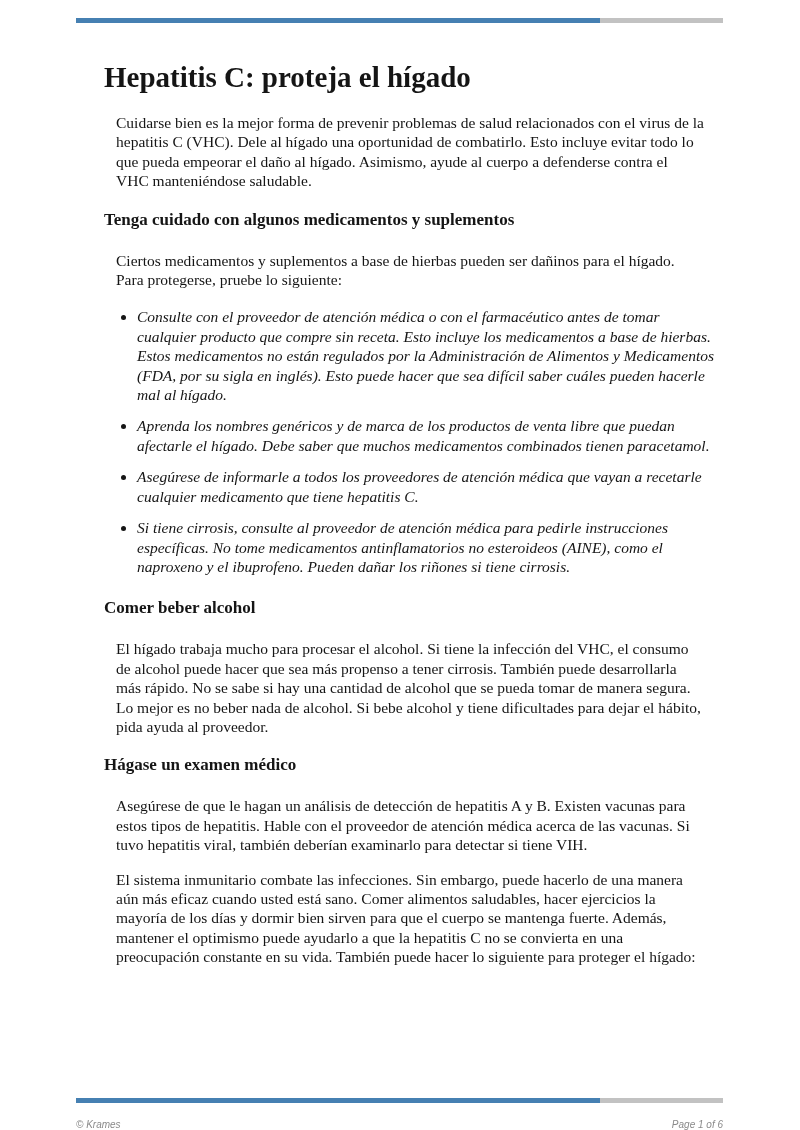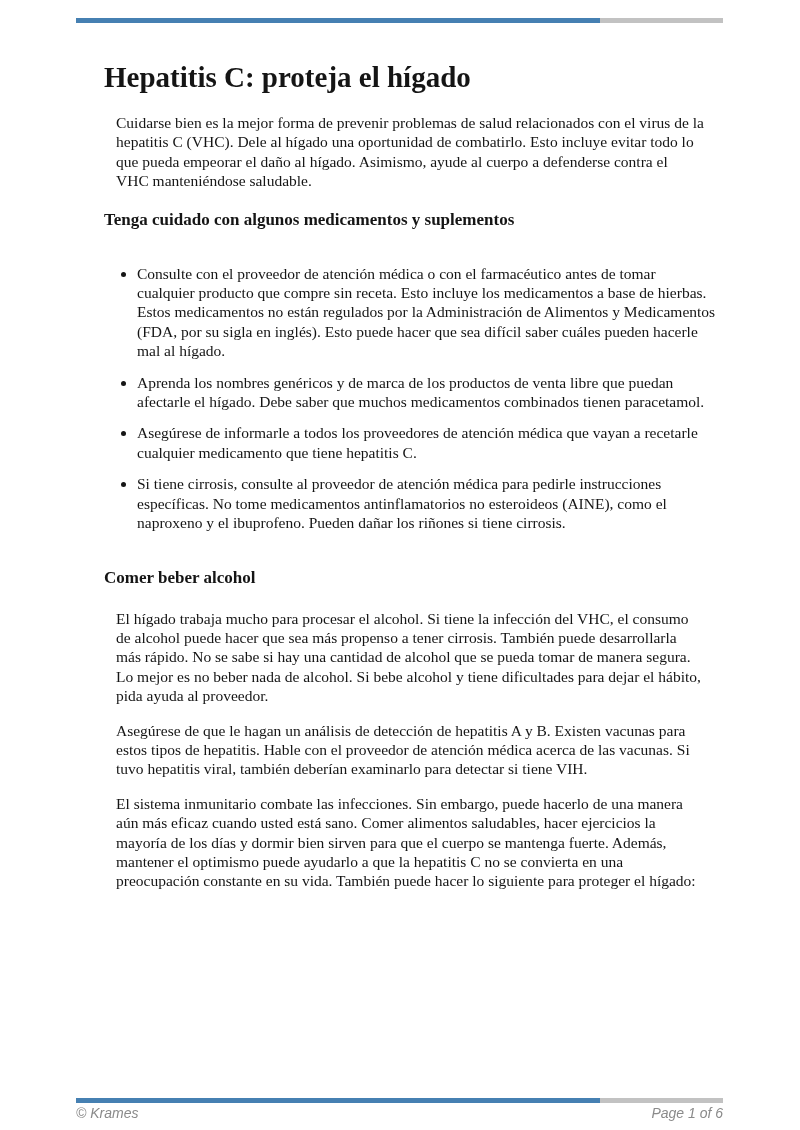--- a/index.html
+++ b/index.html
@@ -44,22 +44,23 @@
     line-height: 27px;
     font-weight: bold;
     margin: 15px 0 18px 0;
   }
   p {
     font-size: 15.5px;
     line-height: 19.4px;
     margin: 15px 12px;
   }
   ul {
-    margin: 31px 0;
+    margin: 18px 0;
     padding-left: 33px;
+    font-style: italic;
   }
   li {
     font-size: 15.5px;
     line-height: 19.4px;
     margin-bottom: 12px;
   }
 
   .footer {
     position: absolute;
     left: 76px;
@@ -68,54 +69,56 @@
   }
   .footer .rule-inner {
     display: flex;
     height: 5px;
   }
   .footer .rule-inner .seg-blue { width: 81%; height: 100%; background: var(--accent-blue, #4680b2); }
   .footer .rule-inner .seg-gray { flex: 1; height: 100%; background: var(--accent-gray, #c2c2c2); }
   .footer-row {
     display: flex;
     justify-content: space-between;
-    margin-top: 2px;
+    margin-top: 16px;
     font-family: "Liberation Sans", sans-serif;
     font-style: italic;
-    font-size: 14px;
+    font-size: 10px;
     color: var(--footer-text, #8a8a8a);
   }
 </style>
 </head>
 <body>
 
 <div class="page">
 
   <div class="rule rule-top">
     <div class="seg-blue"></div>
     <div class="seg-gray"></div>
   </div>
 
   <div class="content">
 
     <h1>Hepatitis C: proteja el hígado</h1>
 
     <p>Cuidarse bien es la mejor forma de prevenir problemas de salud relacionados con el virus de la hepatitis C (VHC). Dele al hígado una oportunidad de combatirlo. Esto incluye evitar todo lo que pueda empeorar el daño al hígado. Asimismo, ayude al cuerpo a defenderse contra el VHC manteniéndose saludable.</p>
 
     <h2>Tenga cuidado con algunos medicamentos y suplementos</h2>
+    <p>Ciertos medicamentos y suplementos a base de hierbas pueden ser dañinos para el hígado. Para protegerse, pruebe lo siguiente:</p>
     <ul>
       <li>Consulte con el proveedor de atención médica o con el farmacéutico antes de tomar cualquier producto que compre sin receta. Esto incluye los medicamentos a base de hierbas. Estos medicamentos no están regulados por la Administración de Alimentos y Medicamentos (FDA, por su sigla en inglés). Esto puede hacer que sea difícil saber cuáles pueden hacerle mal al hígado.</li>
       <li>Aprenda los nombres genéricos y de marca de los productos de venta libre que puedan afectarle el hígado. Debe saber que muchos medicamentos combinados tienen paracetamol.</li>
       <li>Asegúrese de informarle a todos los proveedores de atención médica que vayan a recetarle cualquier medicamento que tiene hepatitis C.</li>
       <li>Si tiene cirrosis, consulte al proveedor de atención médica para pedirle instrucciones específicas. No tome medicamentos antinflamatorios no esteroideos (AINE), como el naproxeno y el ibuprofeno. Pueden dañar los riñones si tiene cirrosis.</li>
     </ul>
 
     <h2>Comer beber alcohol</h2>
     <p>El hígado trabaja mucho para procesar el alcohol. Si tiene la infección del VHC, el consumo de alcohol puede hacer que sea más propenso a tener cirrosis. También puede desarrollarla más rápido. No se sabe si hay una cantidad de alcohol que se pueda tomar de manera segura. Lo mejor es no beber nada de alcohol. Si bebe alcohol y tiene dificultades para dejar el hábito, pida ayuda al proveedor.</p>
 
+    <h2>Hágase un examen médico</h2>
     <p>Asegúrese de que le hagan un análisis de detección de hepatitis A y B. Existen vacunas para estos tipos de hepatitis. Hable con el proveedor de atención médica acerca de las vacunas. Si tuvo hepatitis viral, también deberían examinarlo para detectar si tiene VIH.</p>
 
     <p>El sistema inmunitario combate las infecciones. Sin embargo, puede hacerlo de una manera aún más eficaz cuando usted está sano. Comer alimentos saludables, hacer ejercicios la mayoría de los días y dormir bien sirven para que el cuerpo se mantenga fuerte. Además, mantener el optimismo puede ayudarlo a que la hepatitis C no se convierta en una preocupación constante en su vida. También puede hacer lo siguiente para proteger el hígado:</p>
 
   </div>
 
   <div class="footer">
     <div class="rule-inner">
       <div class="seg-blue"></div>
       <div class="seg-gray"></div>

